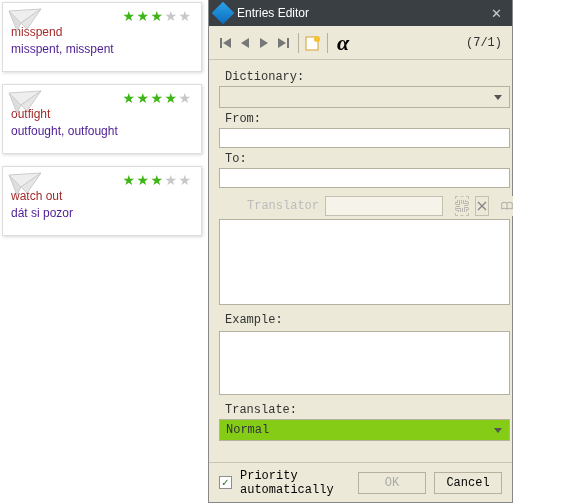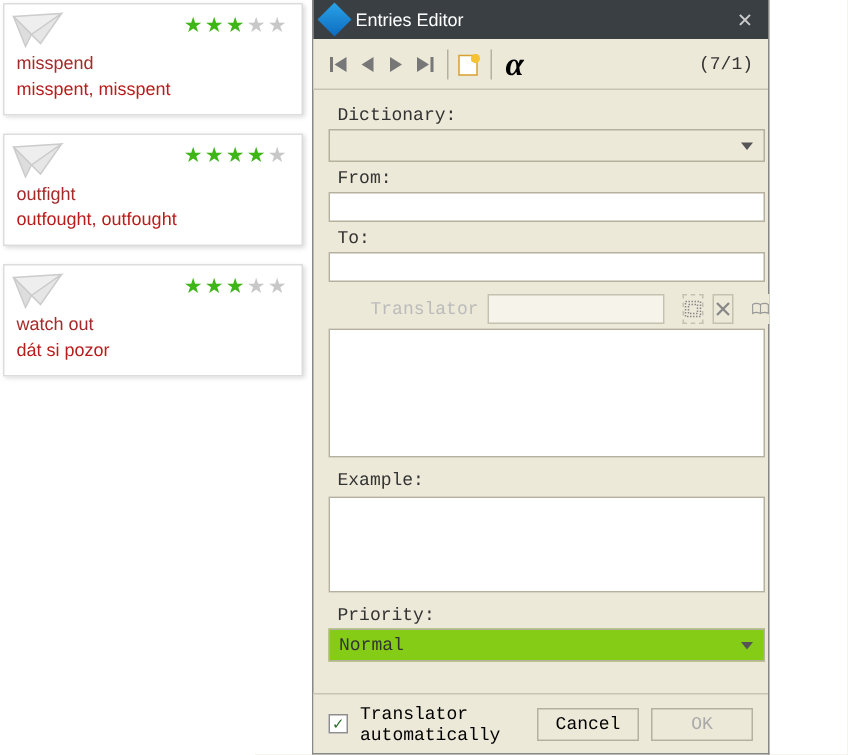--- a/index.html
+++ b/index.html
@@ -6,22 +6,22 @@
 body { font-family: Tahoma, Arial, sans-serif; font-size: 12px; background: #fff; width: 565px; height: 503px; overflow: hidden; position: relative; }
 
 .left-col { position: absolute; left: 2px; top: 2px; width: 200px; }
 .card { background: #fff; border: 1px solid #ddd; box-shadow: 1px 1px 3px rgba(0,0,0,0.15); margin-bottom: 12px; padding: 6px 8px 10px 8px; position: relative; min-height: 70px; }
 .card-icon { position: absolute; left: 4px; top: 4px; width: 36px; height: 26px; }
 .card-icon svg { width: 100%; height: 100%; }
 .stars { text-align: right; padding-right: 2px; height: 16px; }
 .stars .st { display: inline-block; width: 14px; height: 14px; line-height: 14px; font-size: 14px; }
 .st.on { color: #3fb618; }
 .st.off { color: #c8c8c8; }
-.card-title { color: #a52a2a; margin-top: 10px; margin-bottom: 3px; }
-.card-sub { color: #b91c1c; }
+.card-title { color: #a52a2a; margin-bottom: 3px; }
+.card-sub { color: #4c1d95; }
 
 .editor { position: absolute; left: 208px; top: 0; width: 305px; height: 503px; background: #ece9d8; border: 1px solid #888; border-top: none; }
 .titlebar { background: #3a3f44; color: #fff; height: 26px; display: flex; align-items: center; padding: 0 6px; }
 .titlebar .tb-icon { width: 16px; height: 16px; margin-right: 6px; background: linear-gradient(135deg,#2aa3e8,#0d6bbf); transform: rotate(45deg); }
 .titlebar .tb-title { flex: 1; font-size: 12px; }
 .titlebar .tb-close { color: #ccc; font-size: 13px; cursor: pointer; padding: 0 4px; }
 
 .toolbar { height: 34px; display: flex; align-items: center; padding: 0 8px; border-bottom: 1px solid #c8c4b4; position: relative; background: #ece9d8; }
 .nav-btn { width: 18px; height: 20px; display: inline-flex; align-items: center; justify-content: center; margin-right: 1px; color: #555; cursor: pointer; }
 .nav-btn svg { width: 14px; height: 14px; }
@@ -169,25 +169,25 @@
             <path d="M1 2 Q4 0 8 2 Q12 0 15 2 L15 10 Q12 8 8 10 Q4 8 1 10 Z" fill="none" stroke="#999"></path>
             <line x1="8" y1="2" x2="8" y2="10" stroke="#999"></line>
           </svg>
       </div>
     </div>
     <textarea class="textarea ta-trans" style=""></textarea>
 
     <div class="lbl">Example:</div>
     <textarea class="textarea ta-ex" style=""></textarea>
 
-    <div class="lbl">Priority:</div>
+    <div class="lbl">Translate:</div>
     <div class="combo priority">
       <span class="combo-val">Normal</span>
     </div>
   </div>
 
   <div class="footer">
     <span class="chk">✓</span>
-    <span class="chk-lbl">Translator automatically</span>
+    <span class="chk-lbl">Priority automatically</span>
+    <button class="btn disabled">OK</button>
     <button class="btn">Cancel</button>
-    <button class="btn disabled">OK</button>
   </div>
 </div>
 
 </body></html>

